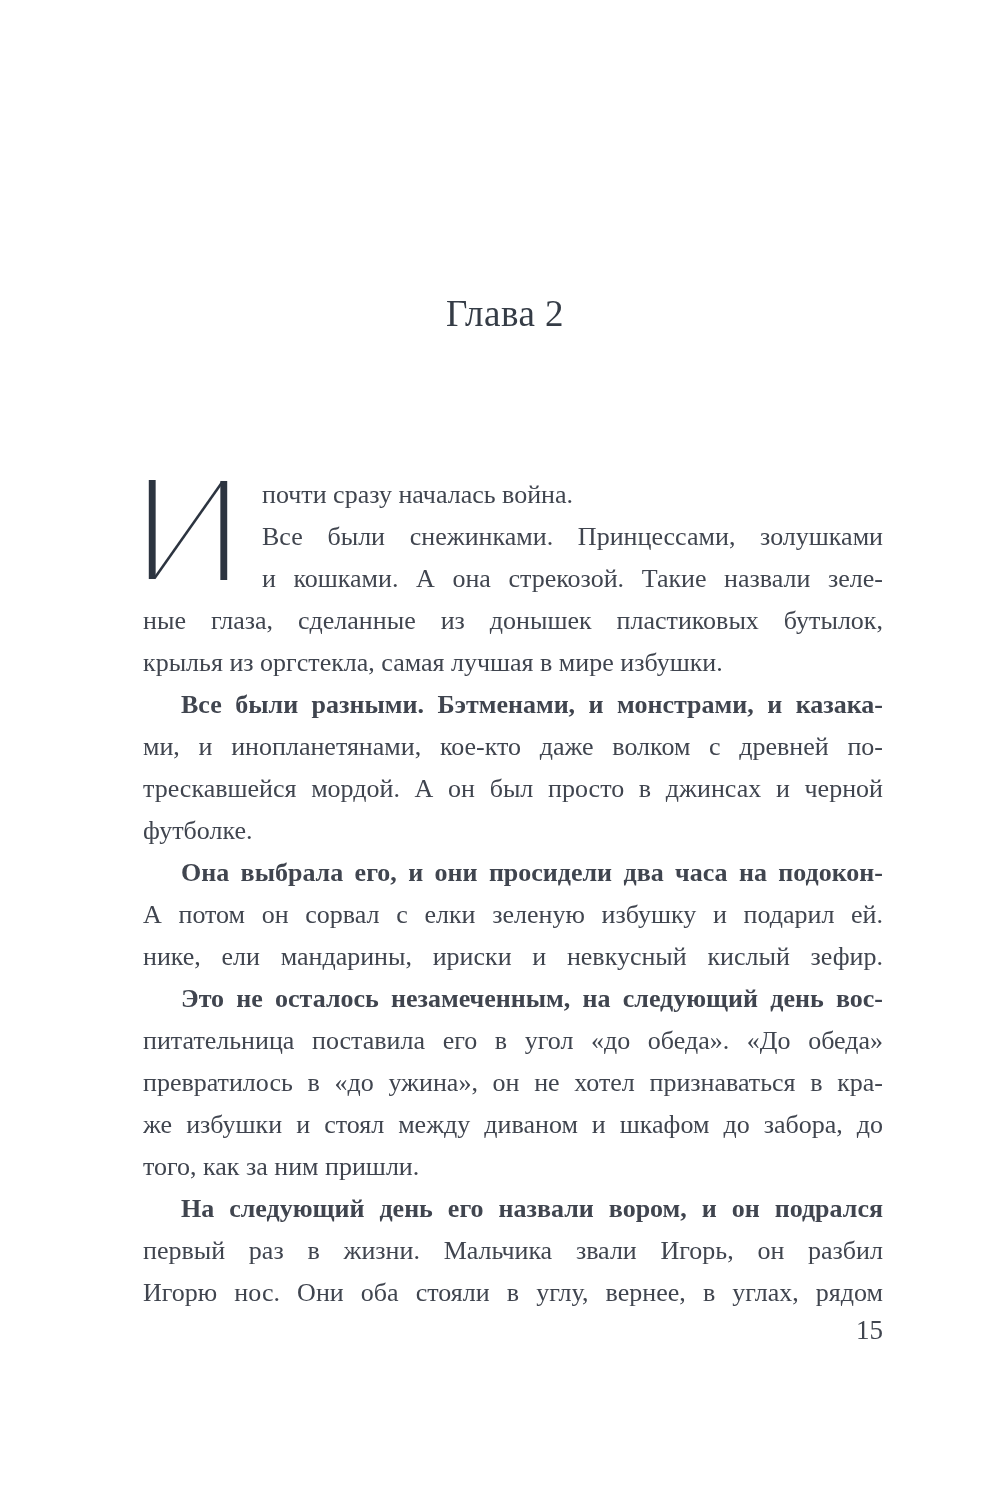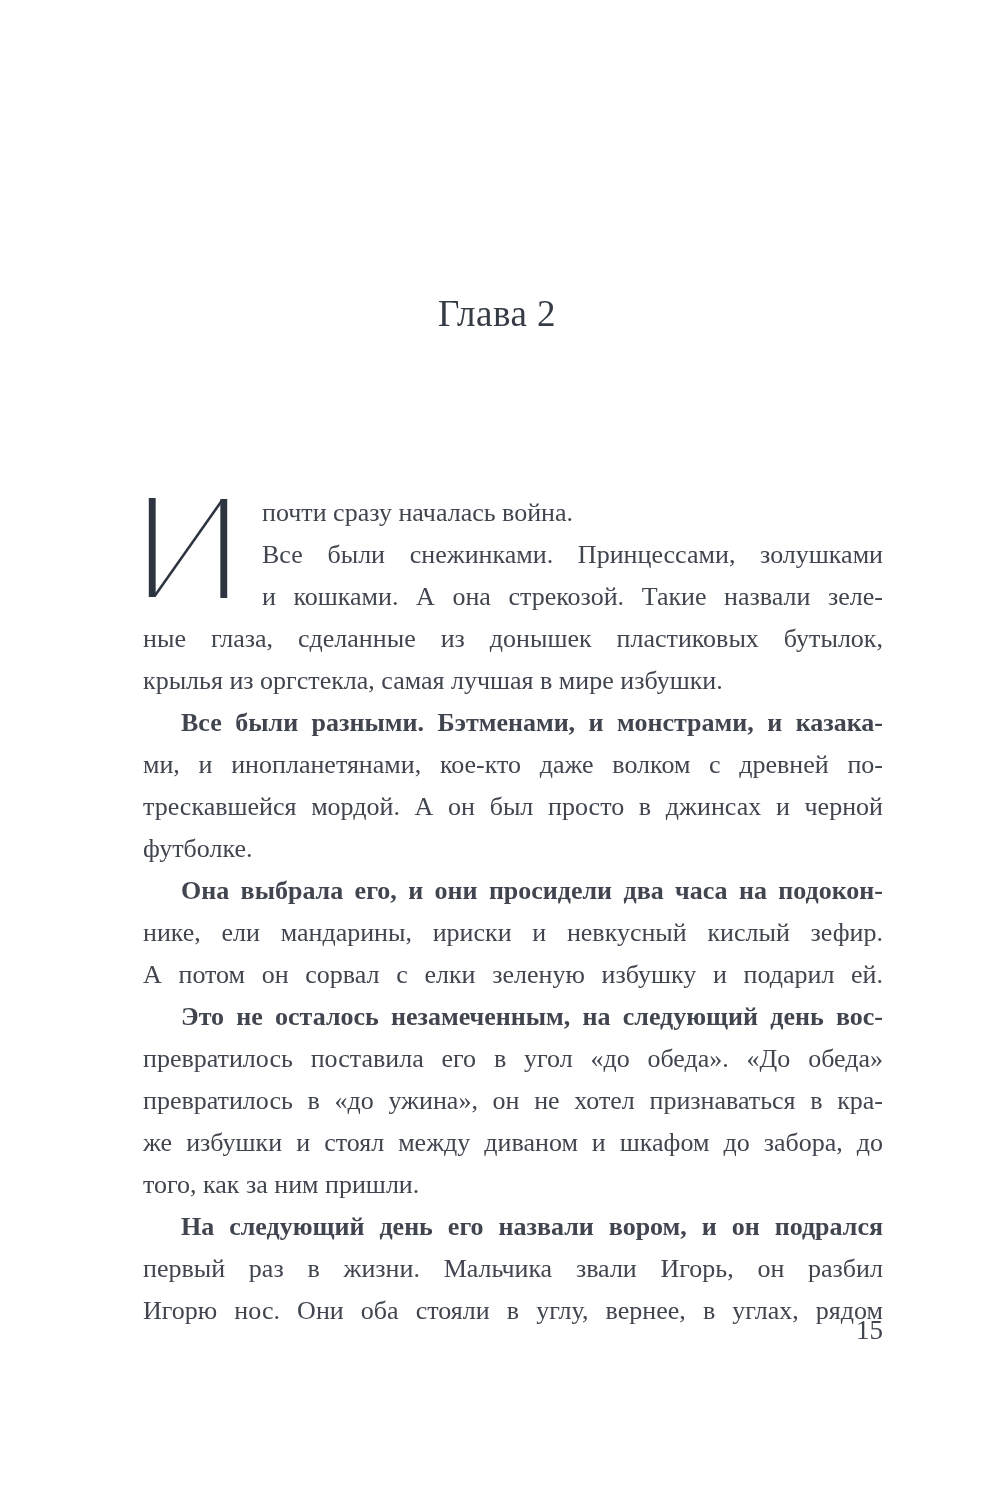--- a/index.html
+++ b/index.html
@@ -11,32 +11,32 @@
     position: relative;
     width: 1000px;
     height: 1500px;
     background: var(--paper, #ffffff);
     overflow: hidden;
     font-family: "Liberation Serif", serif;
   }
   .chapter-title {
     position: absolute;
     top: 292px;
-    left: 127px;
+    left: 135px;
     width: 740px;
     margin: 0;
     text-align: center;
     font-weight: normal;
     font-size: 37px;
     letter-spacing: 0.5px;
     color: var(--ink-dark, #353c46);
   }
   .text-block {
     position: absolute;
-    top: 492px;
+    top: 474px;
     left: 143px;
     width: 740px;
     color: var(--ink, #40454f);
   }
   .dropcap {
     float: left;
     width: 90px;
     height: 100px;
     margin: 6px 29px 0 0;
     display: block;
@@ -83,24 +83,24 @@
   <div class="line line-last">почти сразу началась война.</div>
       <div class="line">Все были снежинками. Принцессами, золушками</div>
       <div class="line">и кошками. А она стрекозой. Такие назвали зеле-</div>
       <div class="line">ные глаза, сделанные из донышек пластиковых бутылок,</div>
       <div class="line line-last">крылья из оргстекла, самая лучшая в мире избушки.</div>
       <div class="line line-indent">Все были разными. Бэтменами, и монстрами, и казака-</div>
       <div class="line">ми, и инопланетянами, кое-кто даже волком с древней по-</div>
       <div class="line">трескавшейся мордой. А он был просто в джинсах и черной</div>
       <div class="line line-last">футболке.</div>
       <div class="line line-indent">Она выбрала его, и они просидели два часа на подокон-</div>
+      <div class="line">А потом он сорвал с елки зеленую избушку и подарил ей.</div>
       <div class="line">нике, ели мандарины, ириски и невкусный кислый зефир.</div>
-      <div class="line">А потом он сорвал с елки зеленую избушку и подарил ей.</div>
       <div class="line line-indent">Это не осталось незамеченным, на следующий день вос-</div>
-      <div class="line">превратилось поставила его в угол «до обеда». «До обеда»</div>
+      <div class="line">питательница поставила его в угол «до обеда». «До обеда»</div>
       <div class="line">превратилось в «до ужина», он не хотел признаваться в кра-</div>
       <div class="line">же избушки и стоял между диваном и шкафом до забора, до</div>
       <div class="line line-last">того, как за ним пришли.</div>
       <div class="line line-indent">На следующий день его назвали вором, и он подрался</div>
       <div class="line">первый раз в жизни. Мальчика звали Игорь, он разбил</div>
       <div class="line">Игорю нос. Они оба стояли в углу, вернее, в углах, рядом</div>
     </div>
 
   <div class="page-number">15</div>
 

